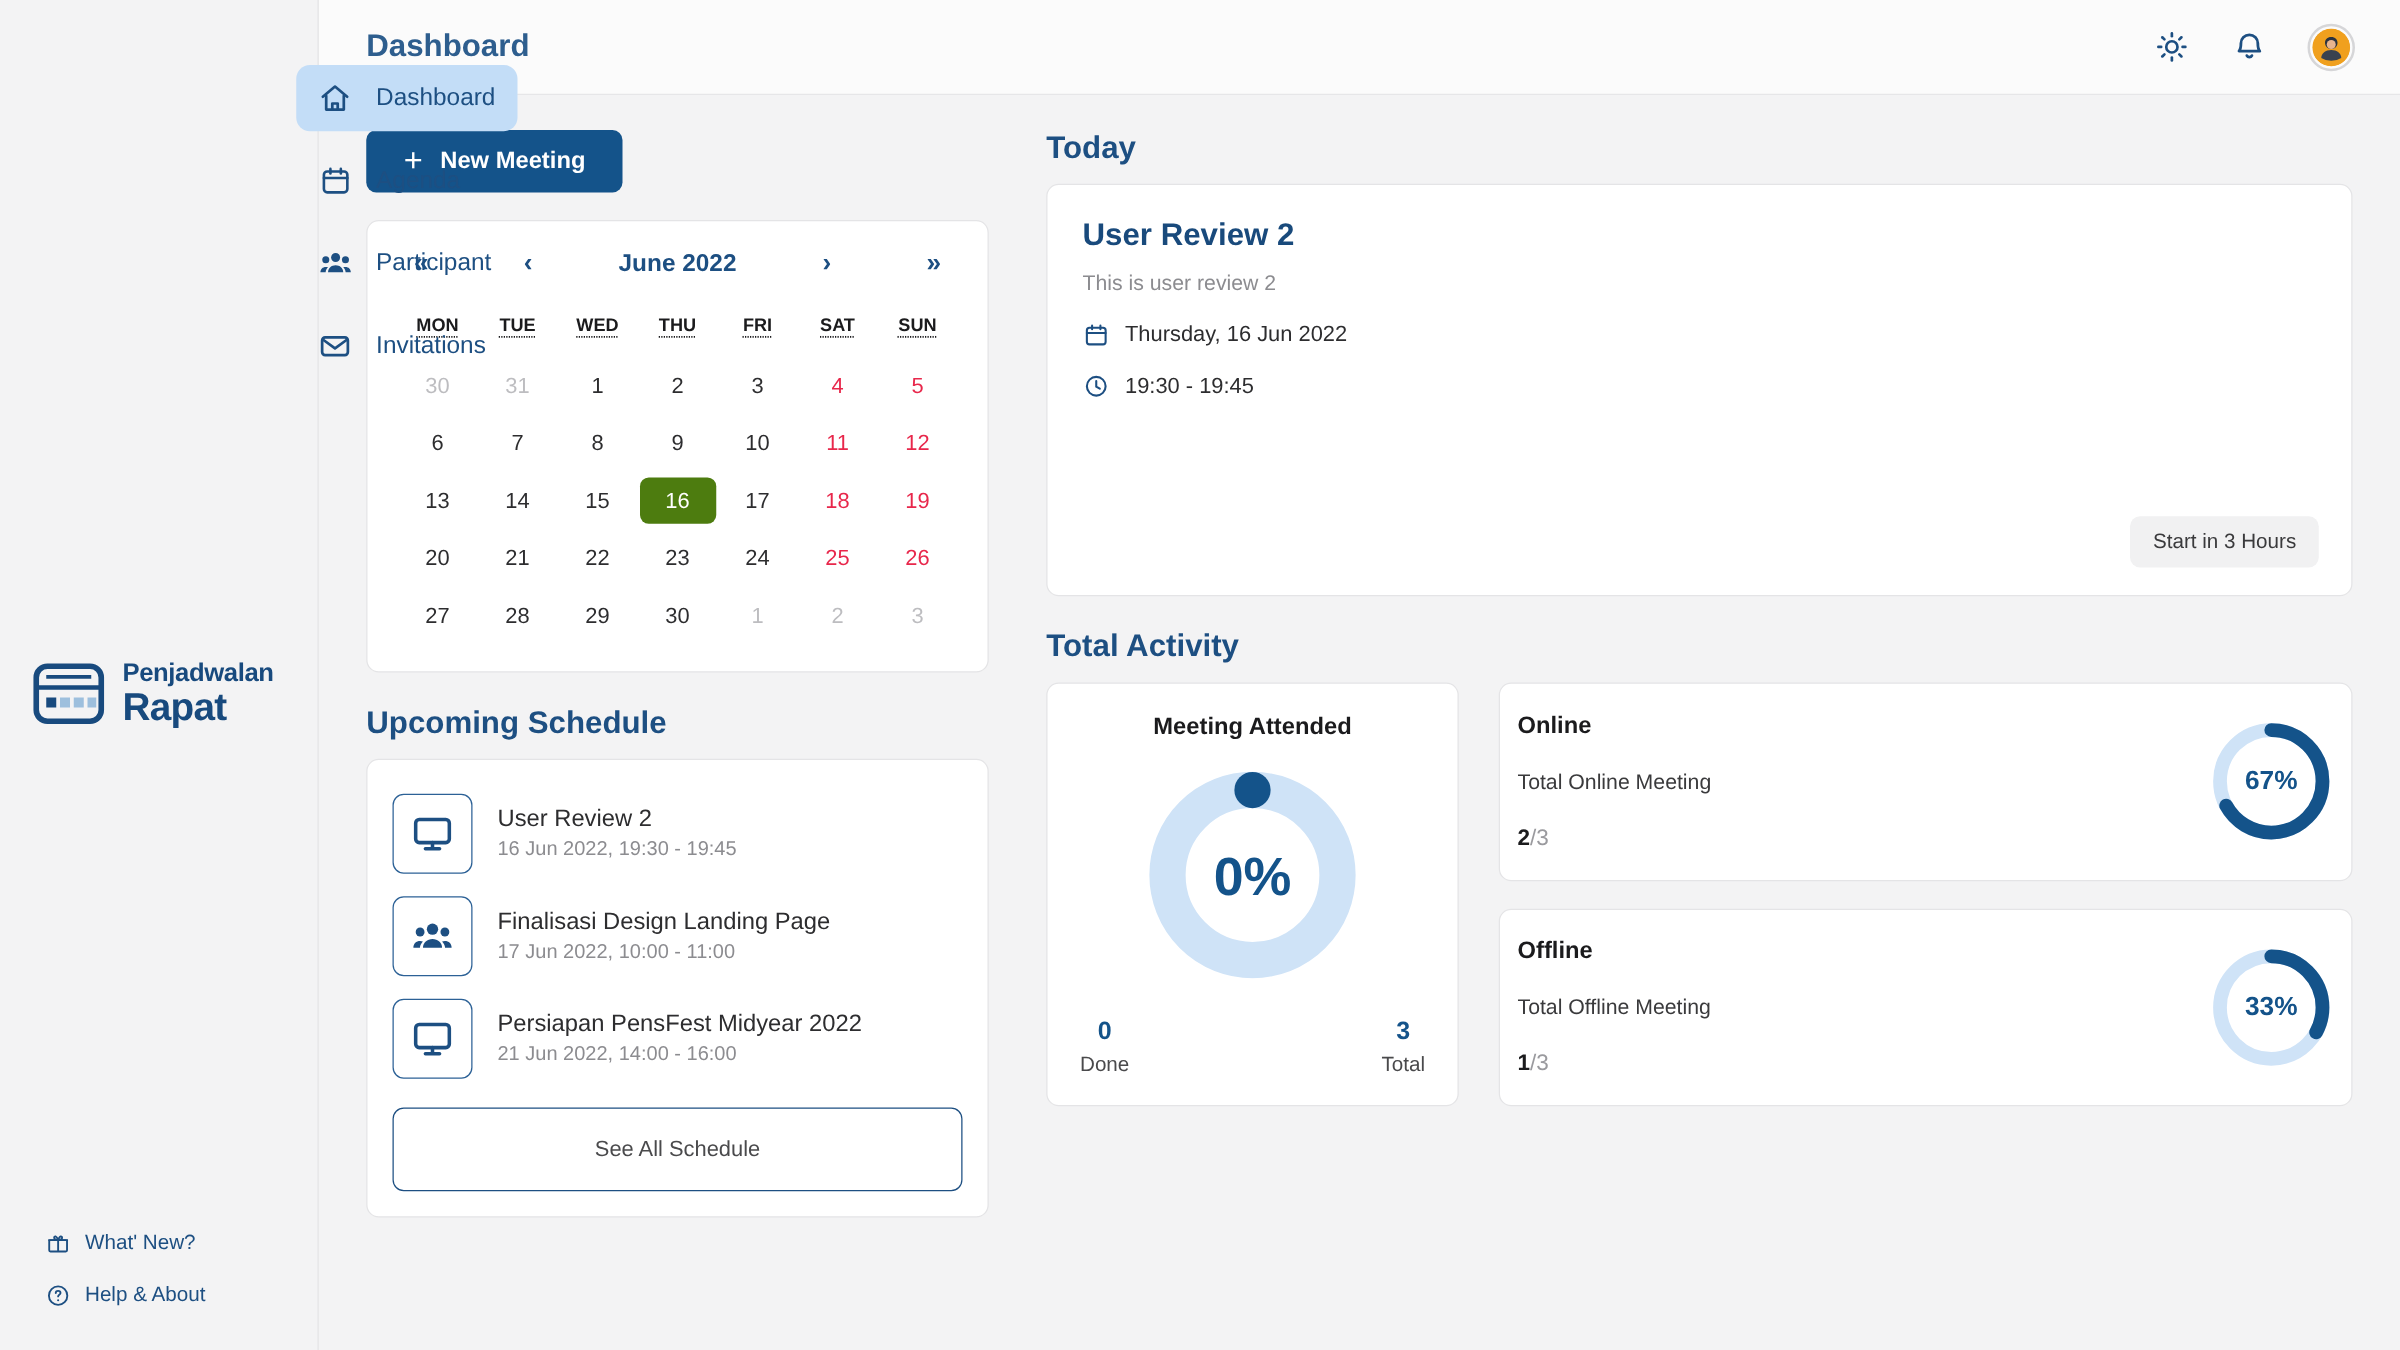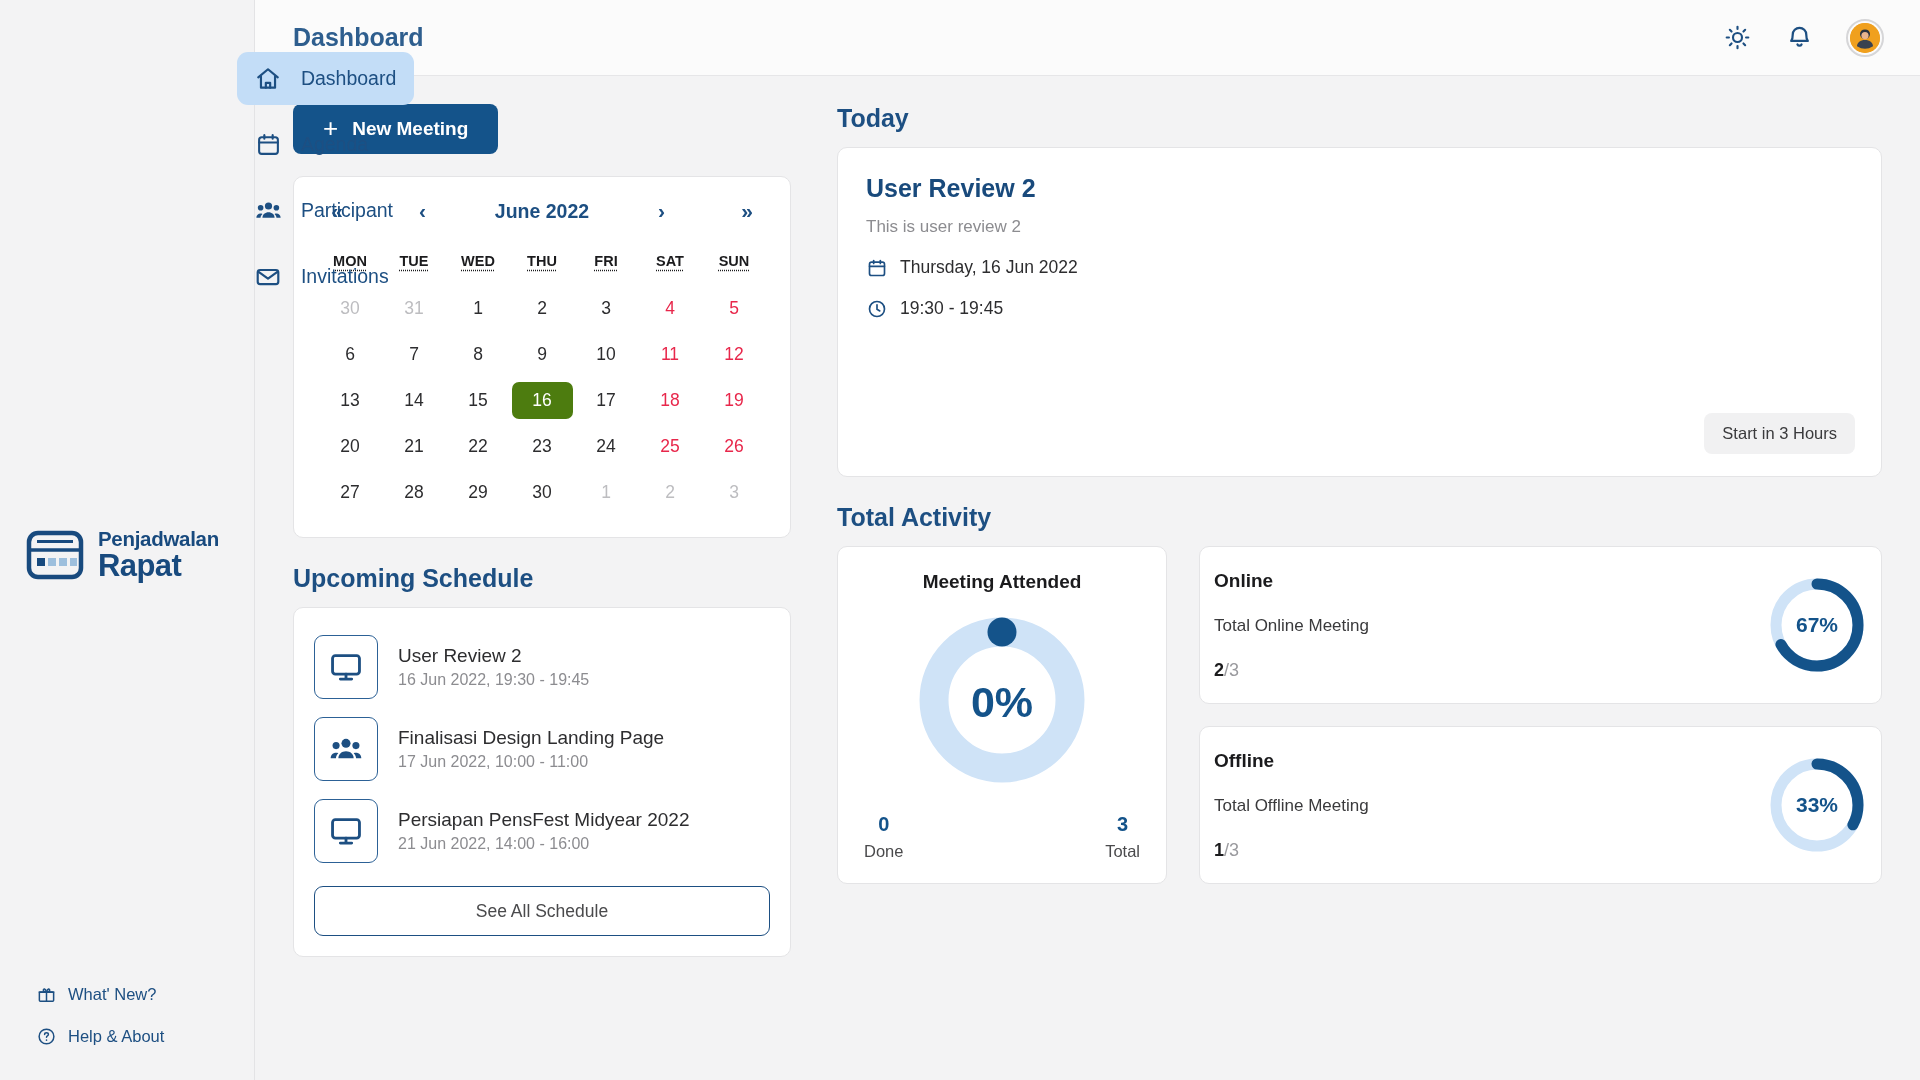--- a/index.html
+++ b/index.html
@@ -148,21 +148,21 @@
   .sched-card { padding: 18px 20px 20px 20px; }
   .sched-row { display: flex; align-items: center; gap: 20px; padding: 9px 0; cursor: pointer; }
   .sched-ico {
     width: 64px; height: 64px; flex: 0 0 64px;
     border: 1px solid #2c6196; border-radius: 9px;
     display: flex; align-items: center; justify-content: center;
   }
   .sched-name { font-size: 19px; color: #2d2d2f; }
   .sched-time { font-size: 16px; color: #8c8c90; margin-top: 4px; }
   .btn-outline {
-    width: 100%; height: 50px; margin-top: 14px;
+    width: 100%; height: 67px; margin-top: 14px;
     background: #fff; color: #4a4a4c;
     border: 1.5px solid #1d4f82; border-radius: 9px;
     font-size: 17.5px; cursor: pointer;
     font-family: "Liberation Sans", sans-serif;
   }
 
   
   .activity { display: flex; gap: 32px; }
   .donut-card {
     width: 330px; flex: 0 0 330px;

